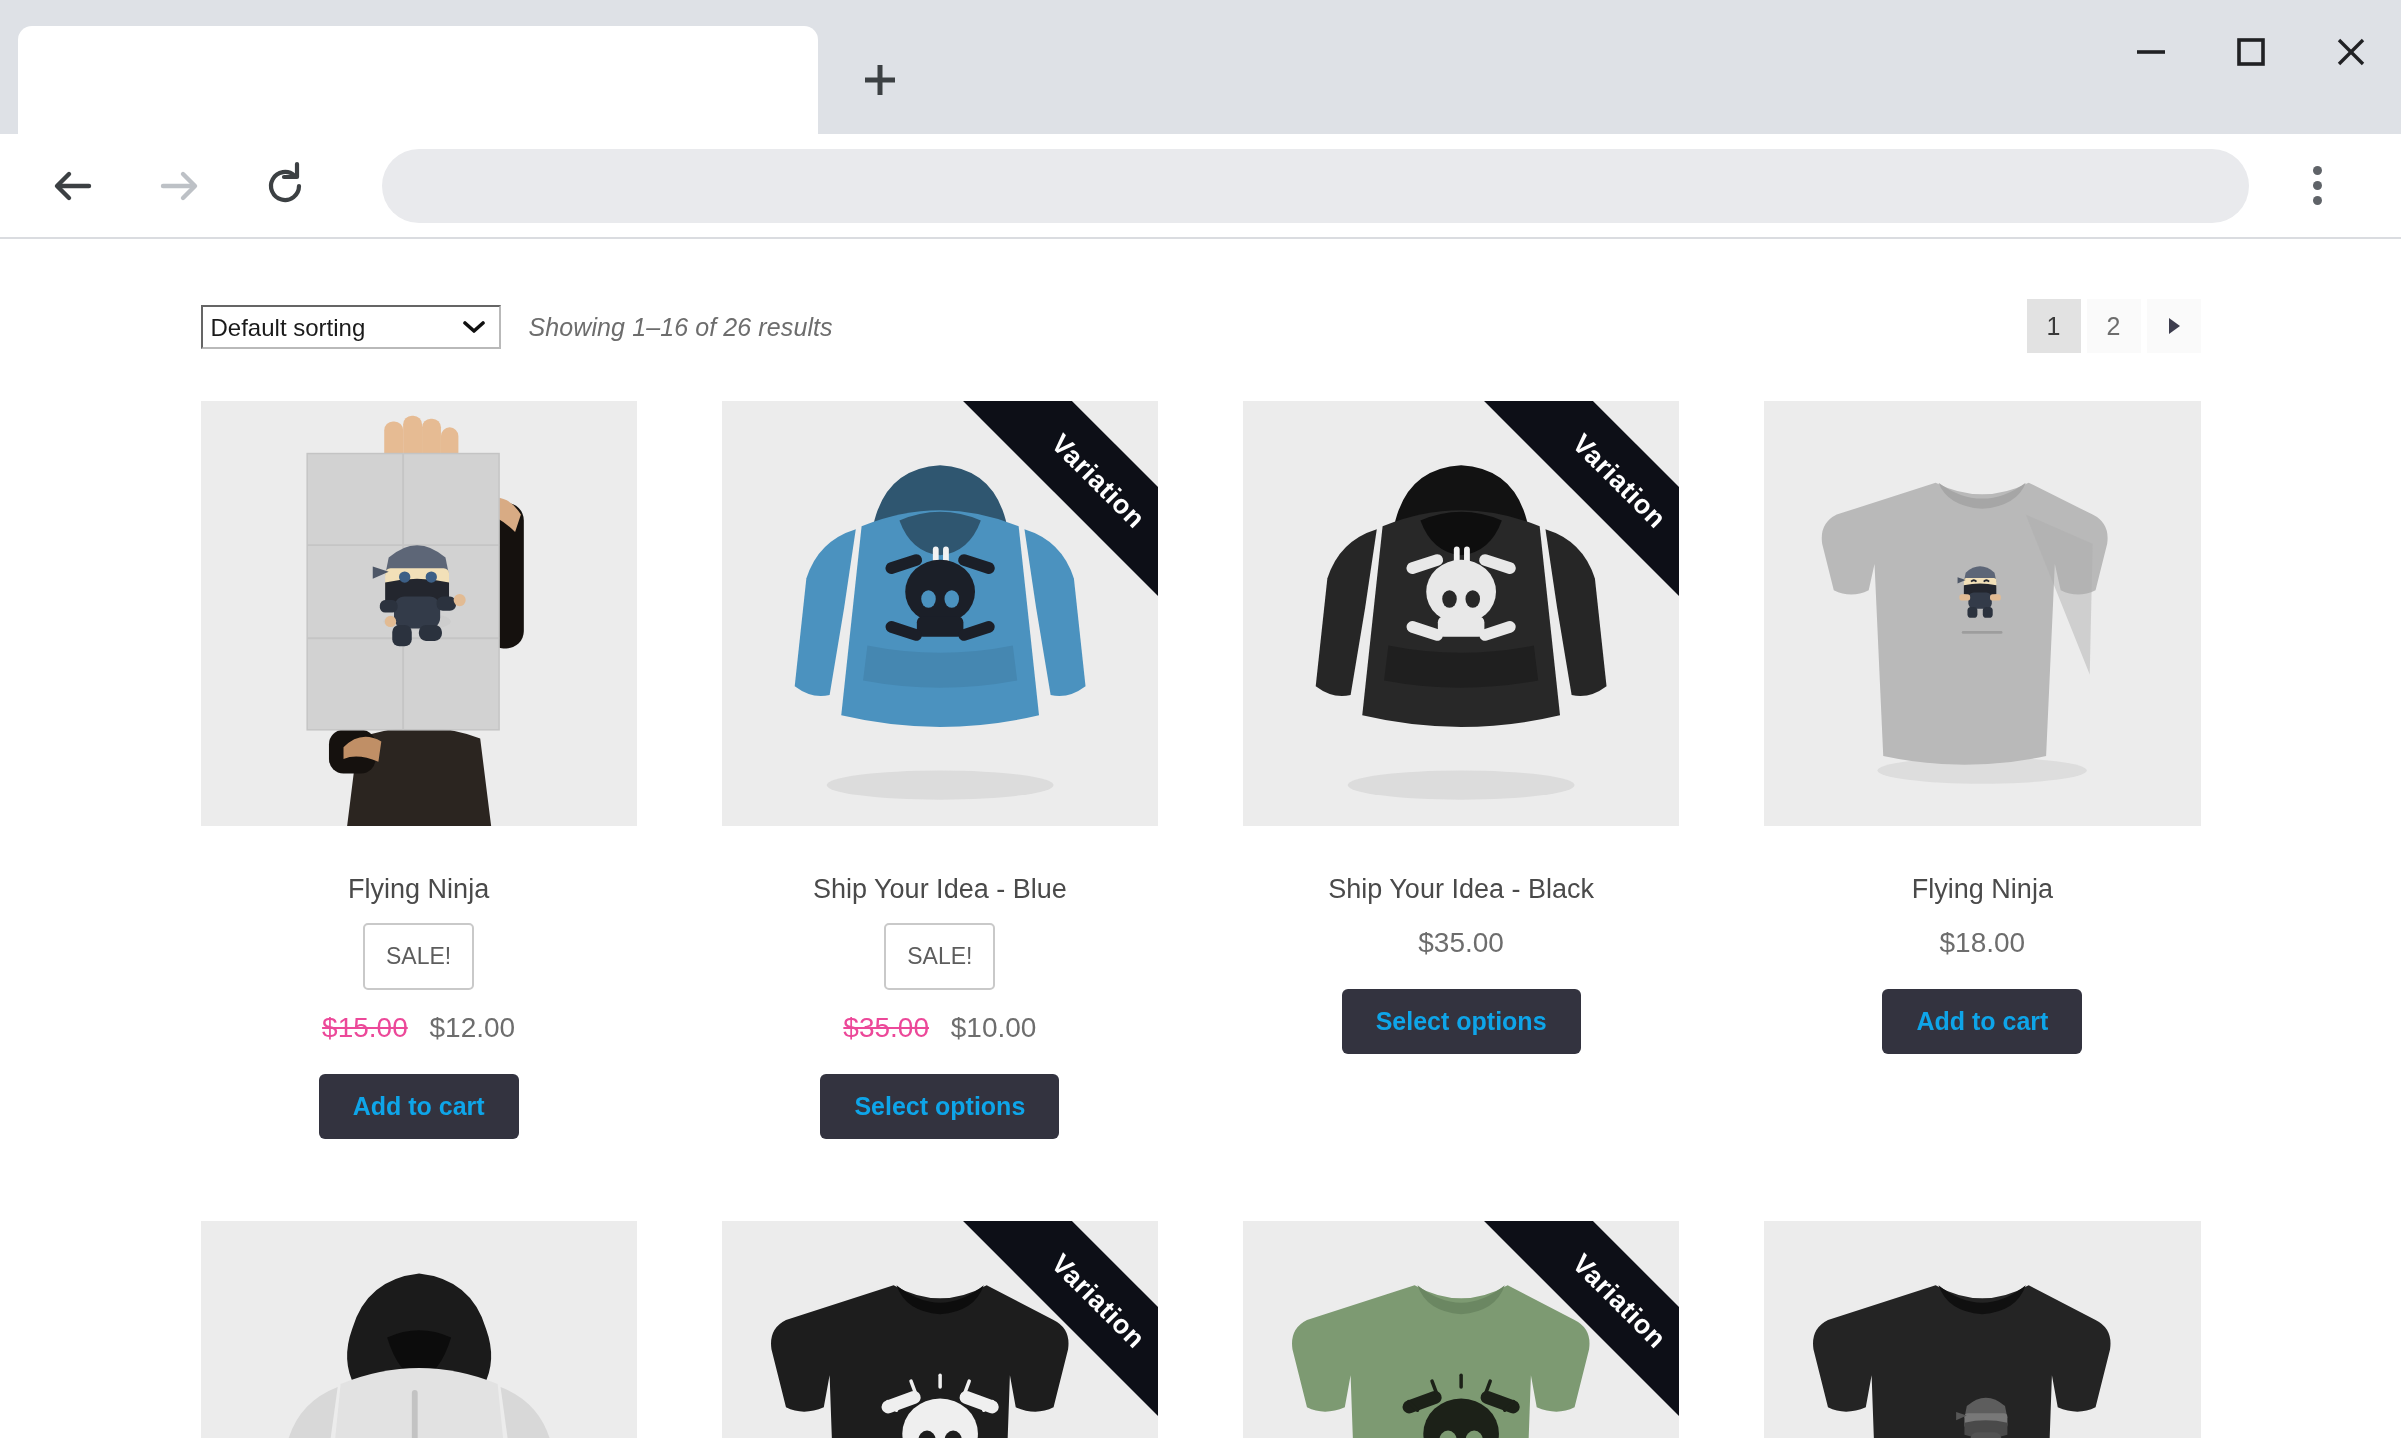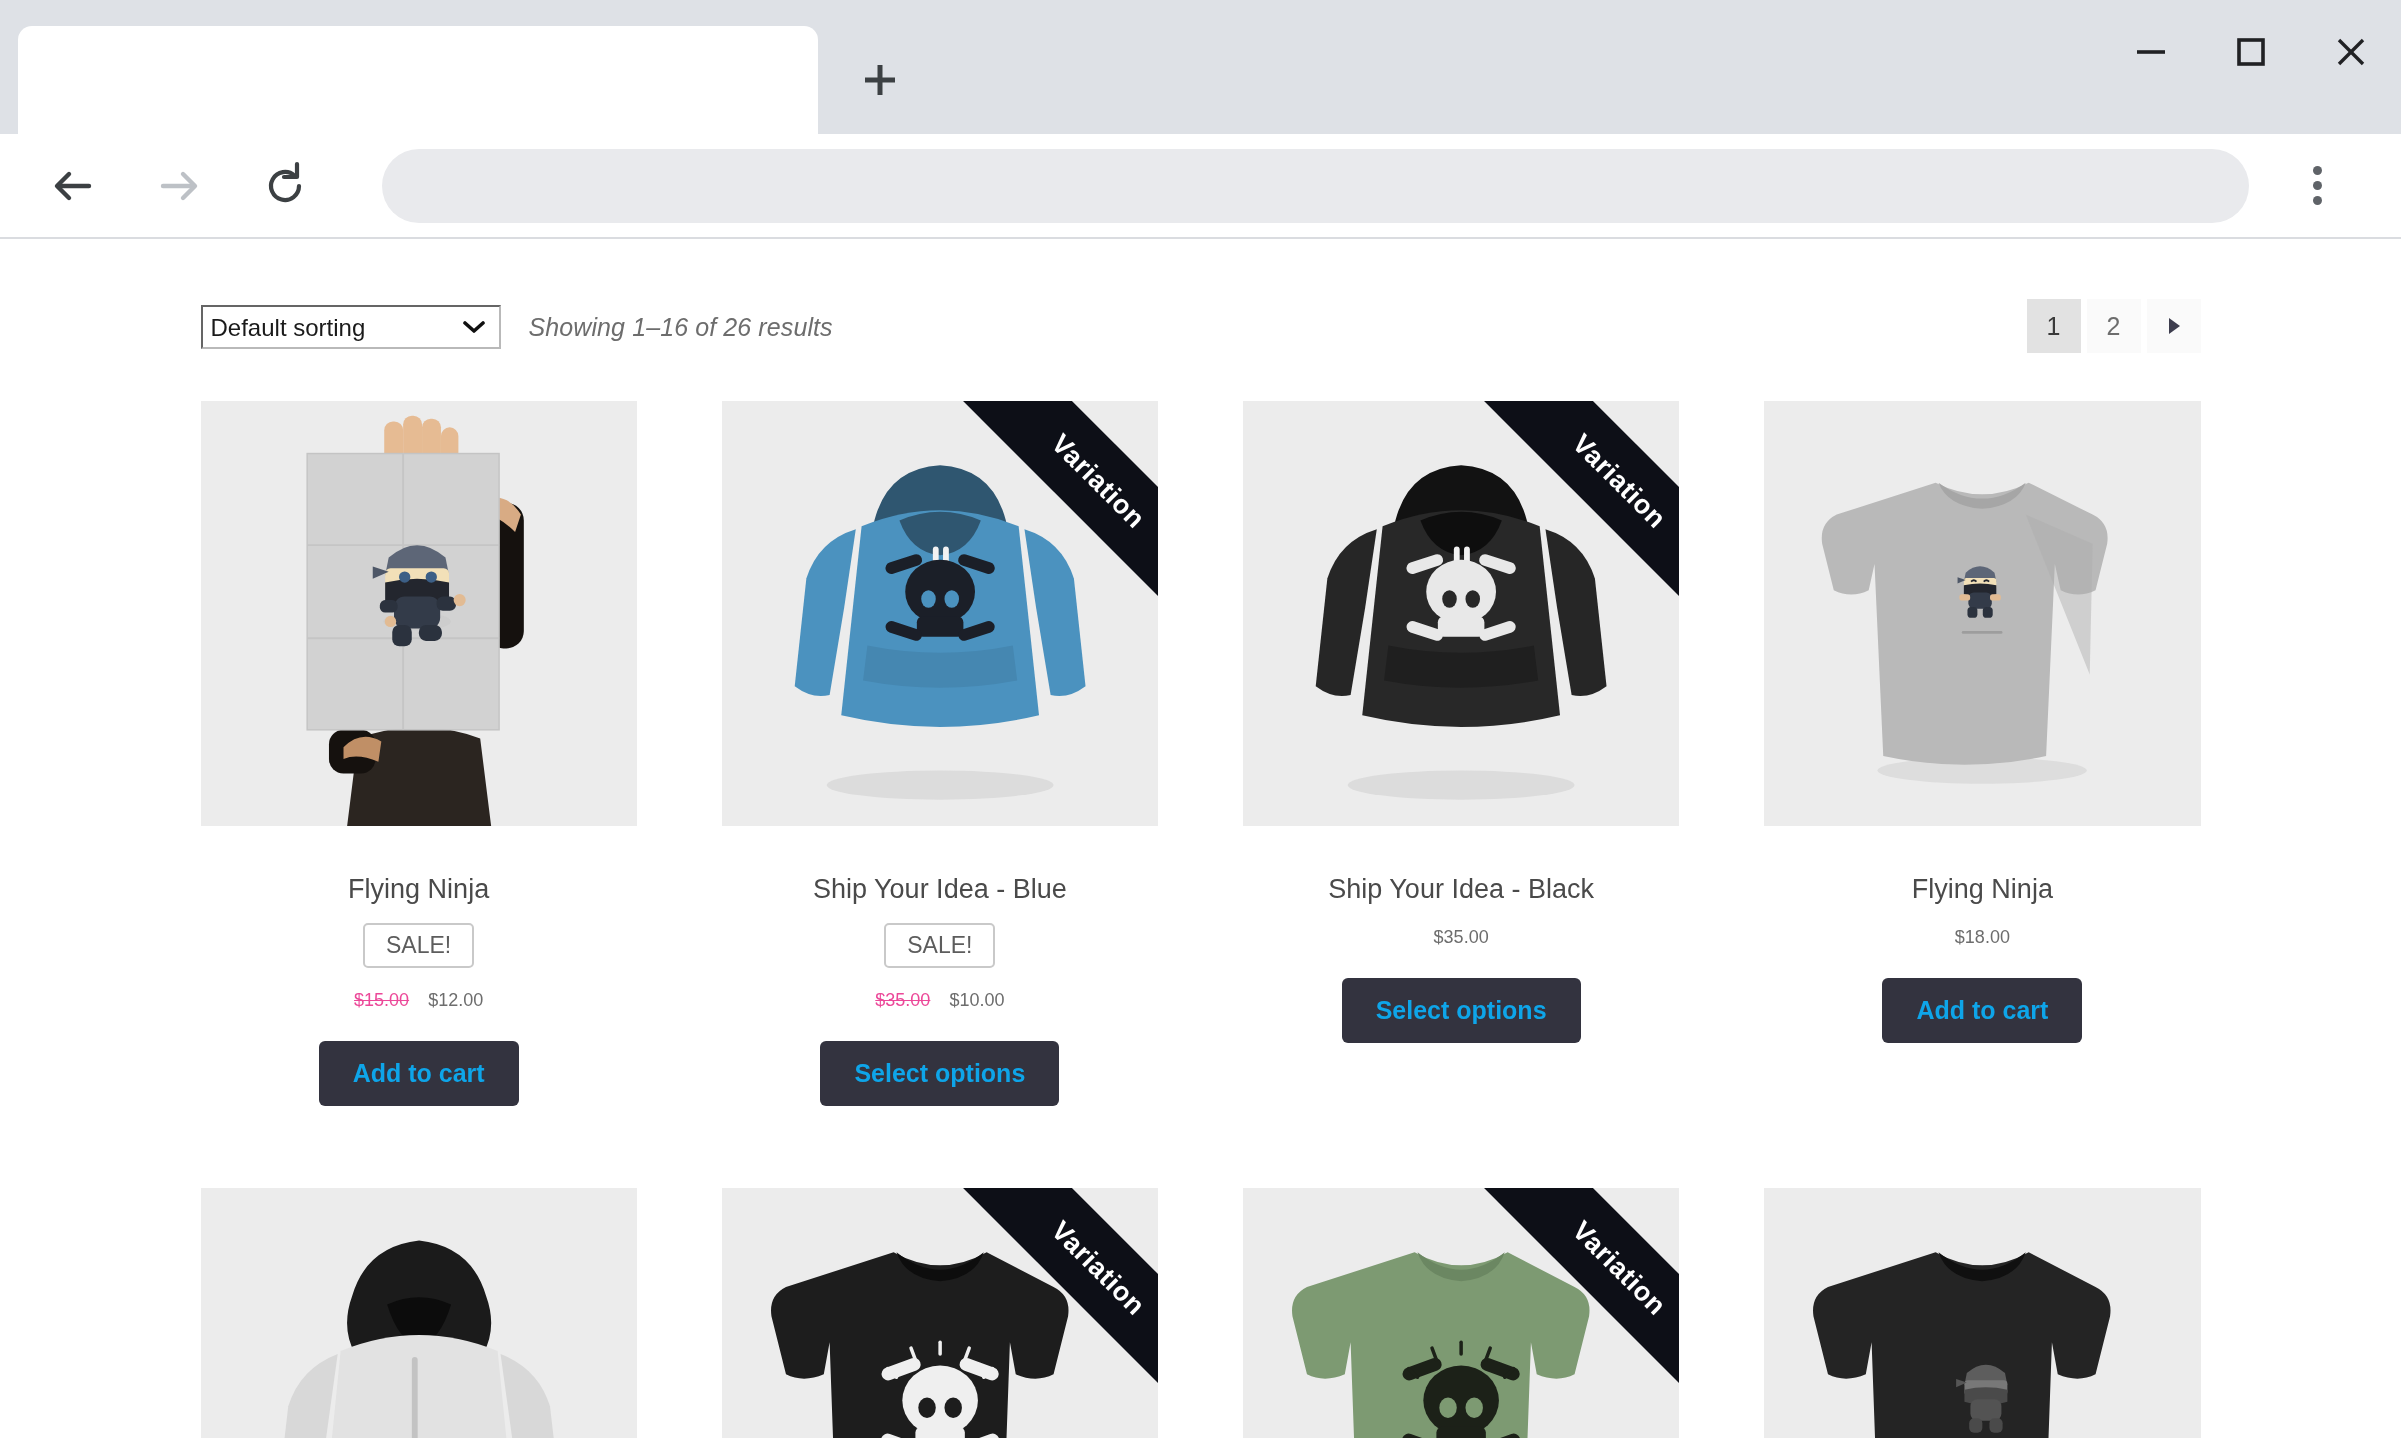--- a/index.html
+++ b/index.html
@@ -276,29 +276,29 @@
     font-size: 27px;
     color: #4a4a4a;
     margin-top: 48px;
     font-weight: 400;
   }
 
   .sale-badge {
     display: inline-block;
     border: 2px solid #c9c9c9;
     border-radius: 5px;
-    padding: 7px 21px;
+    padding: 18px 21px;
     font-size: 23px;
     color: #5d5d5d;
     margin-top: 18px;
   }
 
   .price-row {
     margin-top: 22px;
-    font-size: 18px;
+    font-size: 28px;
     color: #6d6d6d;
   }
   .price-old {
     text-decoration: line-through;
     color: #ec4899;
     margin-right: 14px;
   }
   .price-new { color: #6d6d6d; }
 
   .cart-btn {

